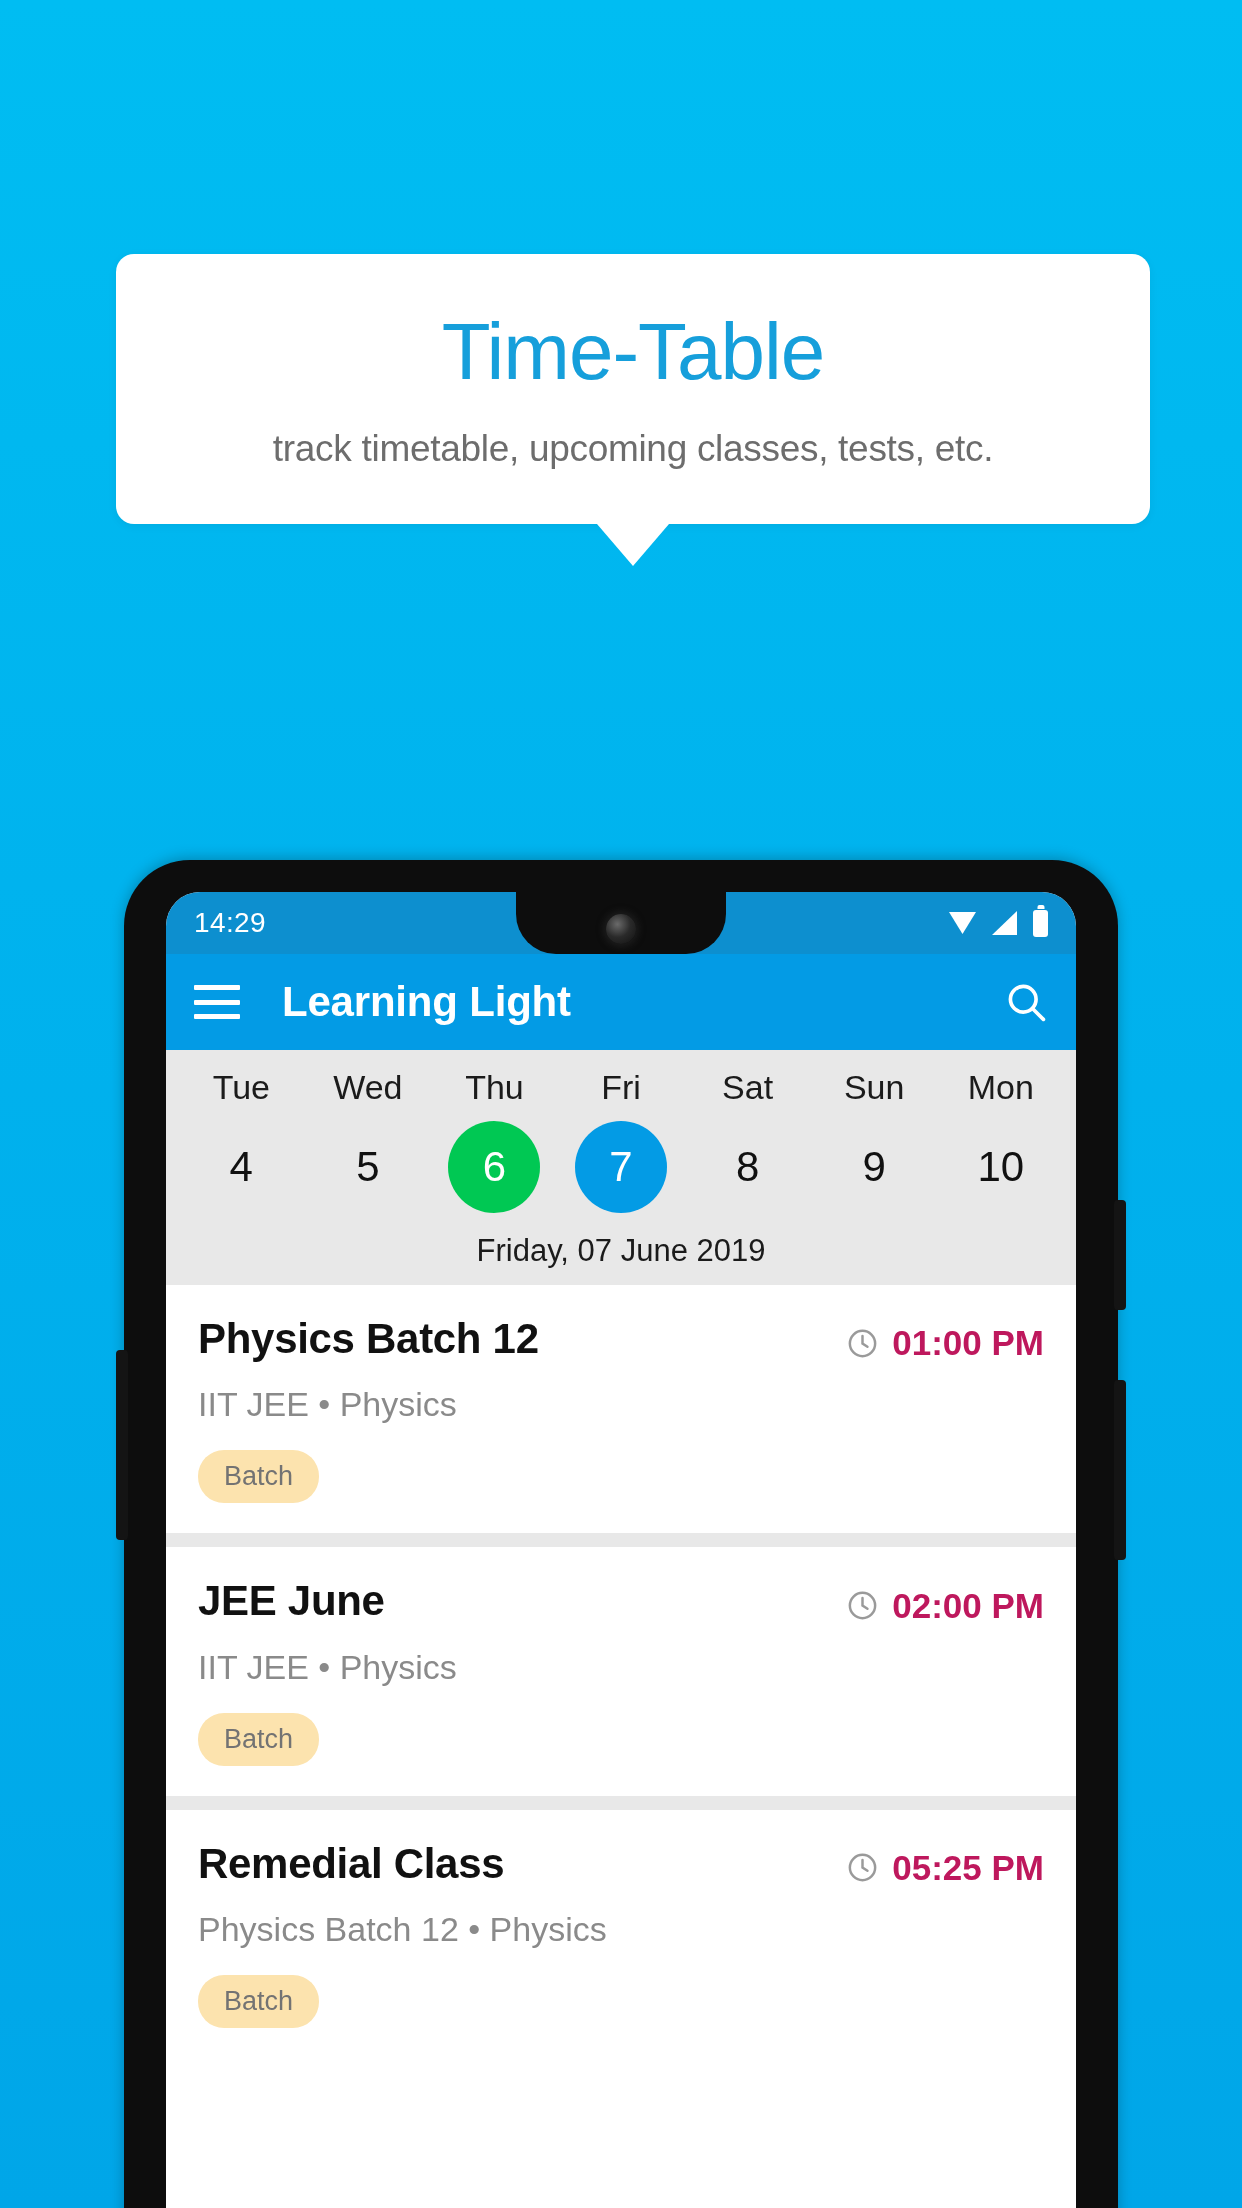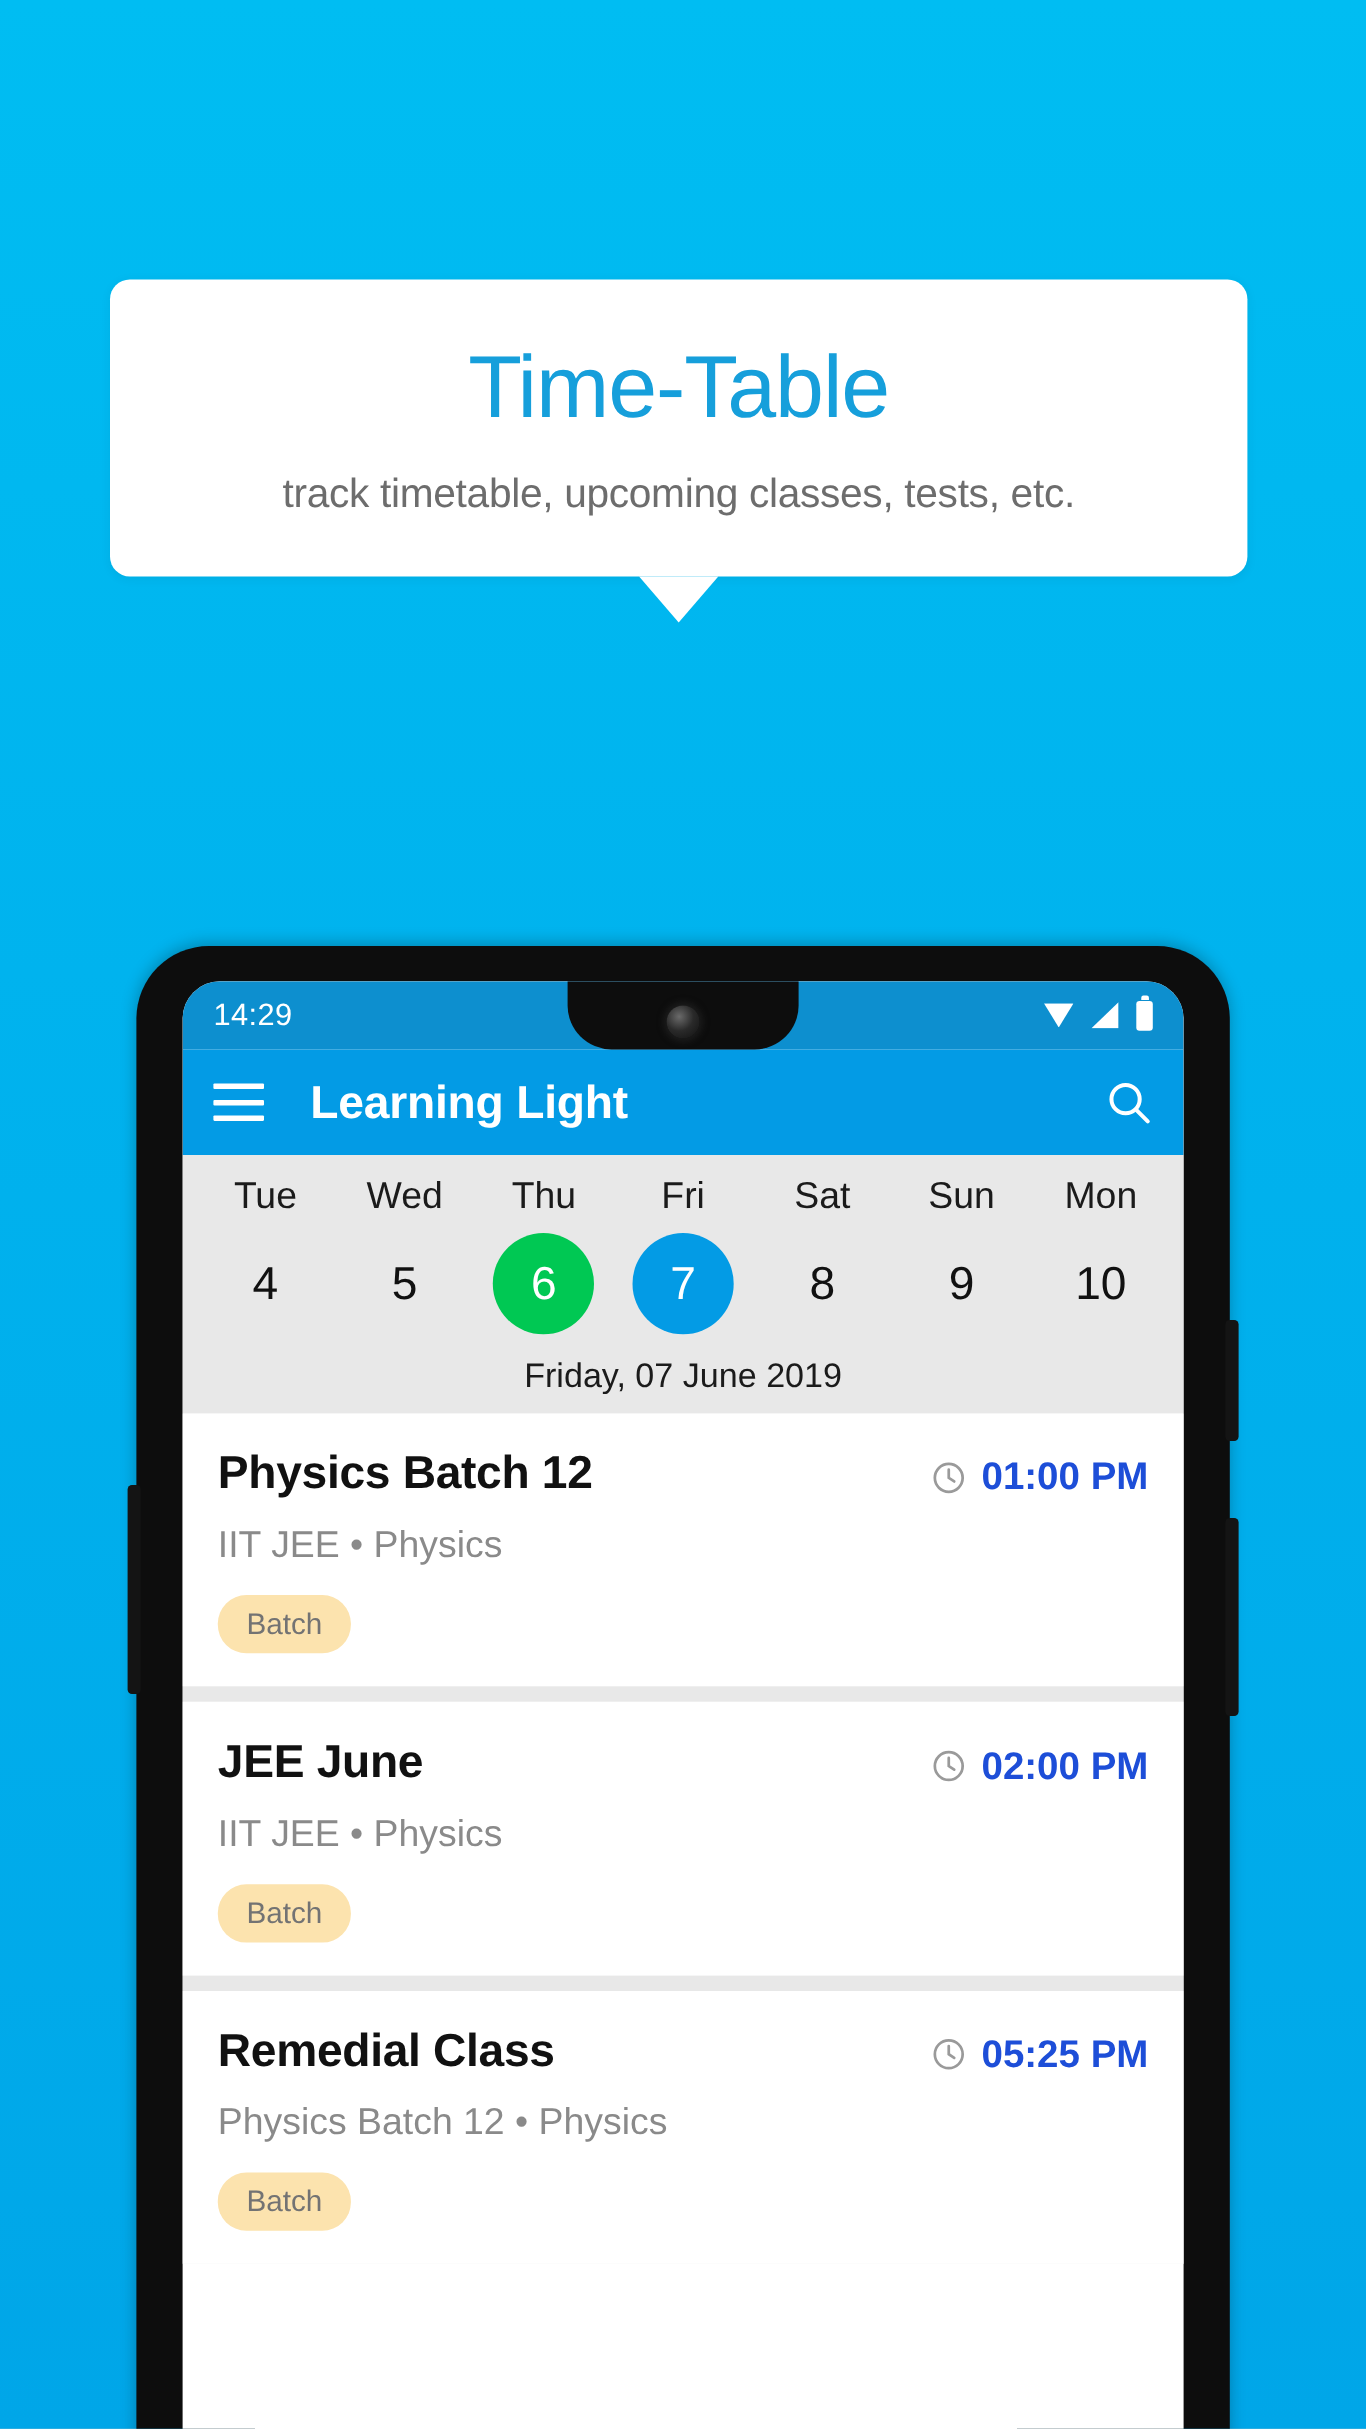--- a/index.html
+++ b/index.html
@@ -7,21 +7,21 @@
   body {
     font-family: "Liberation Sans", sans-serif;
     background: linear-gradient(180deg, #00BDF2 0%, #00B3EE 40%, #00A6E8 100%);
     overflow:hidden;
     position:relative;
   }
 
   
   .promo-wrap {
     position:absolute;
-    left:100px; top:254px;
+    left:116px; top:254px;
     width:1034px;
   }
   .promo-card {
     background:#ffffff;
     border-radius:18px;
     padding:56px 40px 54px;
     text-align:center;
     box-shadow:0 2px 10px rgba(0,0,0,.06);
   }
   .promo-title {
@@ -217,21 +217,21 @@
     display:flex;
     align-items:center;
     gap:13px;
     padding-top:8px;
     flex:none;
   }
   .clock-icon { width:33px; height:33px; flex:none; }
   .cc-time {
     font-size:35px;
     font-weight:700;
-    color:#1d4ed8;
+    color:#be185d;
     white-space:nowrap;
   }
   .cc-sub {
     margin-top:22px;
     font-size:34px;
     color:#8a8a8a;
     font-weight:400;
   }
   .cc-badges { margin-top:26px; }
   .badge {

